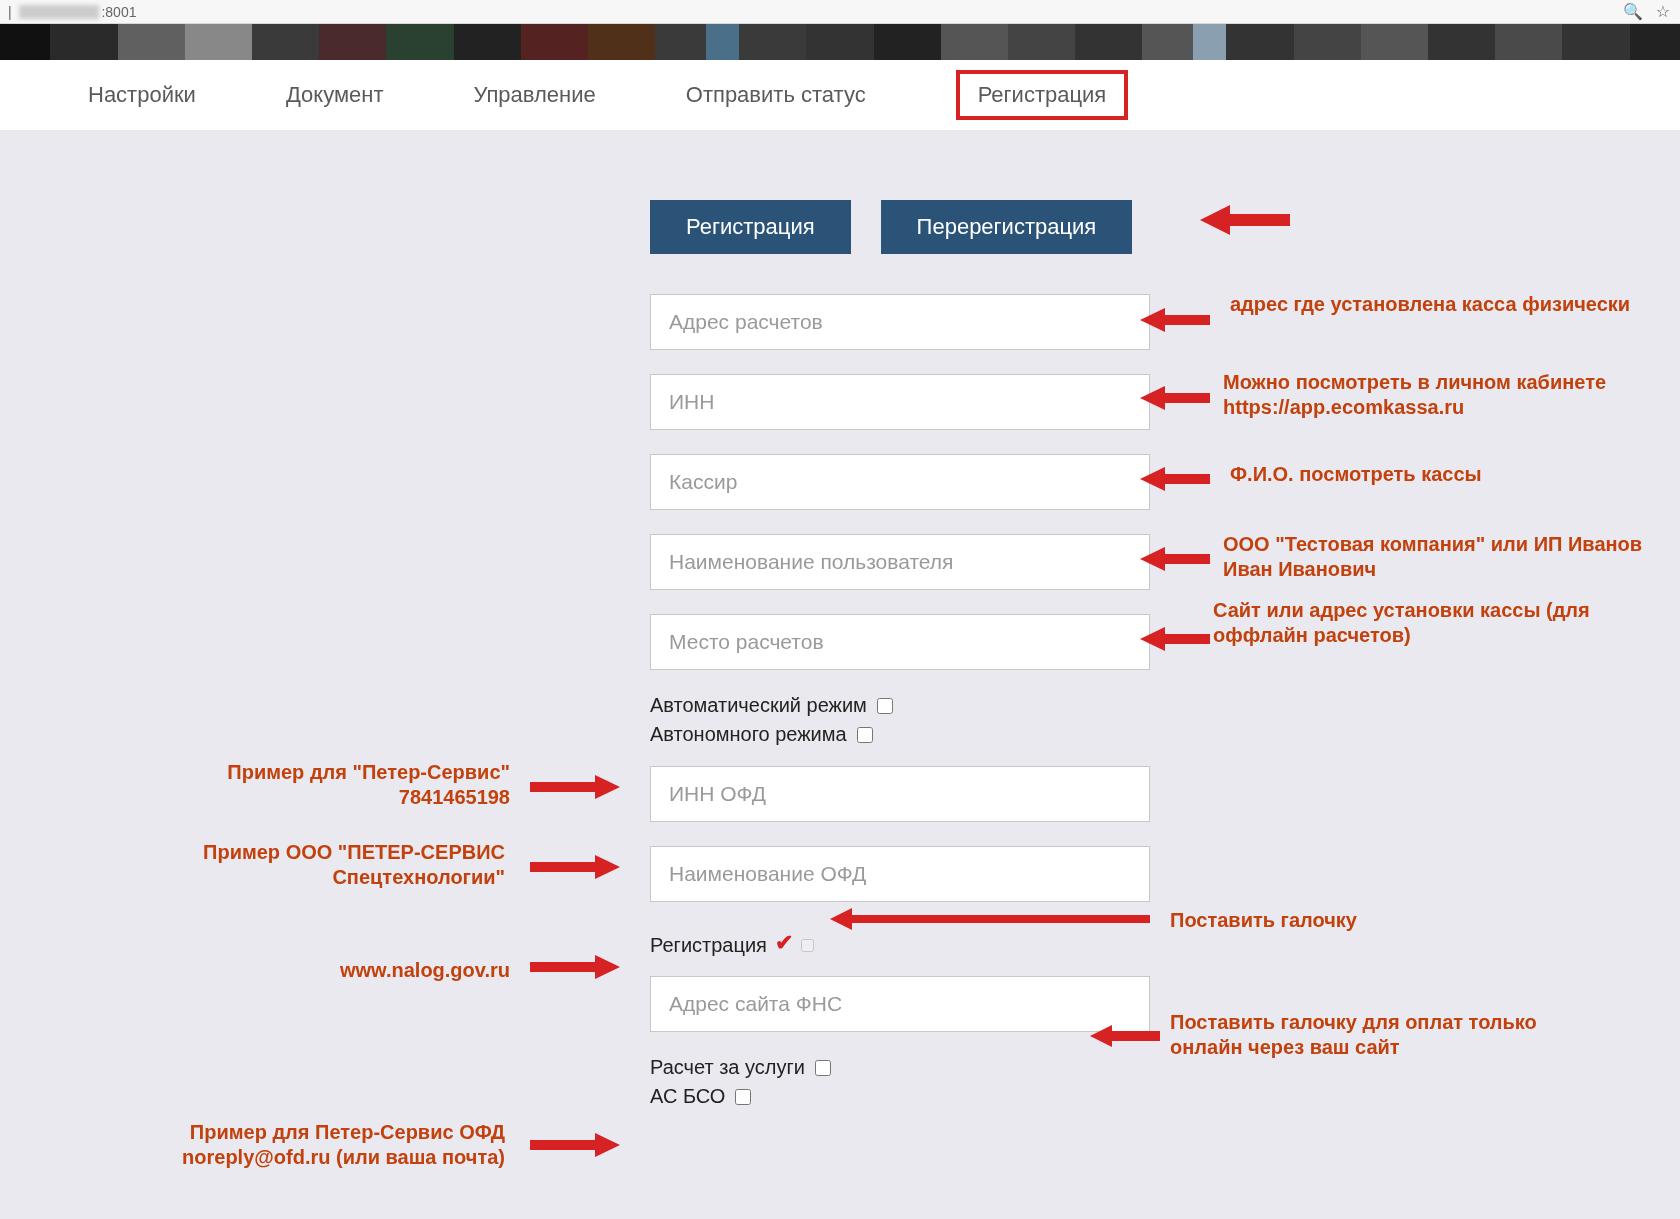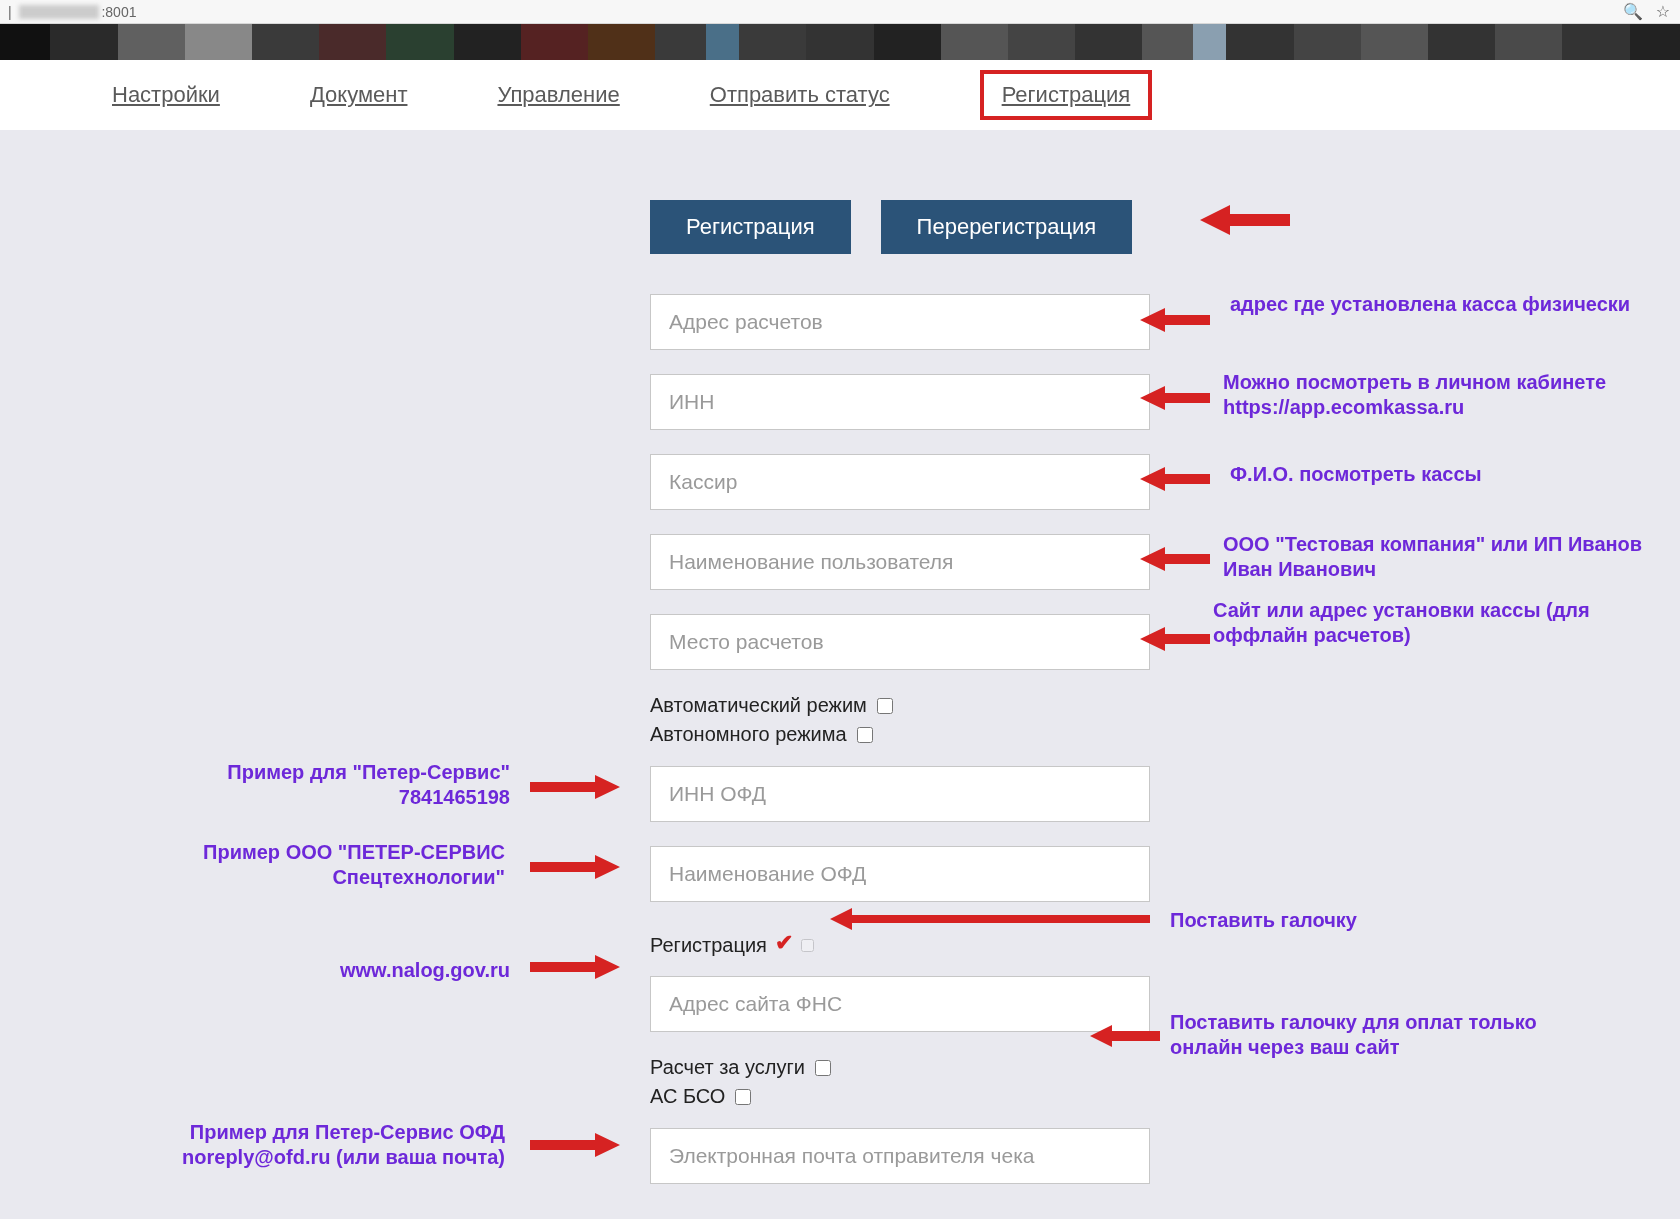--- a/index.html
+++ b/index.html
@@ -18,22 +18,22 @@
     background: linear-gradient(to right,
       #111 0 3%, #2a2a2a 3% 7%, #606060 7% 11%, #888 11% 15%, #3a3a3a 15% 19%,
       #4a2a2a 19% 23%, #2a4030 23% 27%, #222 27% 31%, #552222 31% 35%,
       #503018 35% 39%, #3a3a3a 39% 42%, #4a6f88 42% 44%, #3a3a3a 44% 48%,
       #333 48% 52%, #222 52% 56%, #555 56% 60%, #444 60% 64%, #333 64% 68%,
       #555 68% 71%, #8a9fb0 71% 73%, #333 73% 77%, #444 77% 81%,
       #555 81% 85%, #333 85% 89%, #4a4a4a 89% 93%, #333 93% 97%, #222 97% 100%);
   }
   
   .nav {
-    height: 70px; background:#fff; padding: 0 112px;
-    display:flex; align-items:center; gap: 90px; color:#5a5a5a; font-size:22px;text-decoration:underline;
+    height: 70px; background:#fff; padding: 0 88px;
+    display:flex; align-items:center; gap: 90px; color:#5a5a5a; font-size:22px;
   }
   .nav-item { cursor:pointer; }
   .nav-item.active { border: 4px solid #d62222; padding: 8px 18px; color:#5a5a5a; }
   
   .content-area {
     background:#e9e9ef; padding: 70px 20px 20px 20px; min-height: 1090px; position:relative;
   }
   
   .btn-row { display:flex; gap:30px; justify-content:flex-start; margin-left:630px; margin-bottom:40px; align-items:center;}
   .btn {
@@ -48,21 +48,21 @@
   .input::placeholder { color:#9a9a9a; }
   
   .chk-row { font-size:20px; color:#222; margin-bottom:6px; display:flex; align-items:center; gap:10px; }
   .chk-group { margin-bottom:20px; }
   .chk-row input[type=checkbox]{ width:16px; height:16px; }
   
   .enc-row { font-size:20px; color:#222; margin: 6px 0 18px 0; display:flex; align-items:center; gap:8px;}
   .red-check { color:#d62222; font-weight:bold; font-size:22px; position:relative; top:-2px;}
   
   
-  .anno { position:absolute; color:#6d28d9; font-weight:bold; font-size:20px; line-height:1.25; }
+  .anno { position:absolute; color:#c2410c; font-weight:bold; font-size:20px; line-height:1.25; }
   .anno-right { text-align:left; }
   .anno-left { text-align:right; }
   
   .arrow-r { position:absolute; }
   .arrow-r svg { display:block; }
   .arrow-l { position:absolute; }
   
 </style>
 </head>
 <body>
@@ -127,21 +127,20 @@
       <div class="chk-row">
         <span>Расчет за услуги</span>
         <input type="checkbox" style="">
       </div>
       <div class="chk-row">
         <span>АС БСО</span>
         <input type="checkbox" style="">
       </div>
     </div>
 
-    <input class="input" placeholder="Электронная почта отправителя чека" style="">
   </div>
 
   <div class="arrow-l" style="left:1200px; top:70px;">
     <svg width="90" height="40">
         <polygon points="0,20 30,5 30,14 90,14 90,26 30,26 30,35" fill="#d62222"></polygon>
       </svg>
   </div>
 
   <div class="arrow-l" style="left:1140px; top:175px;">
     <svg width="70" height="30">

